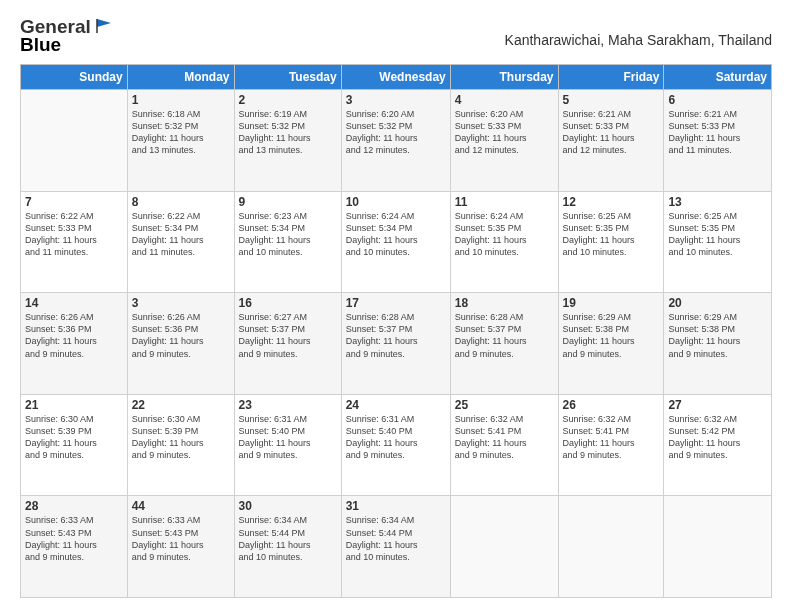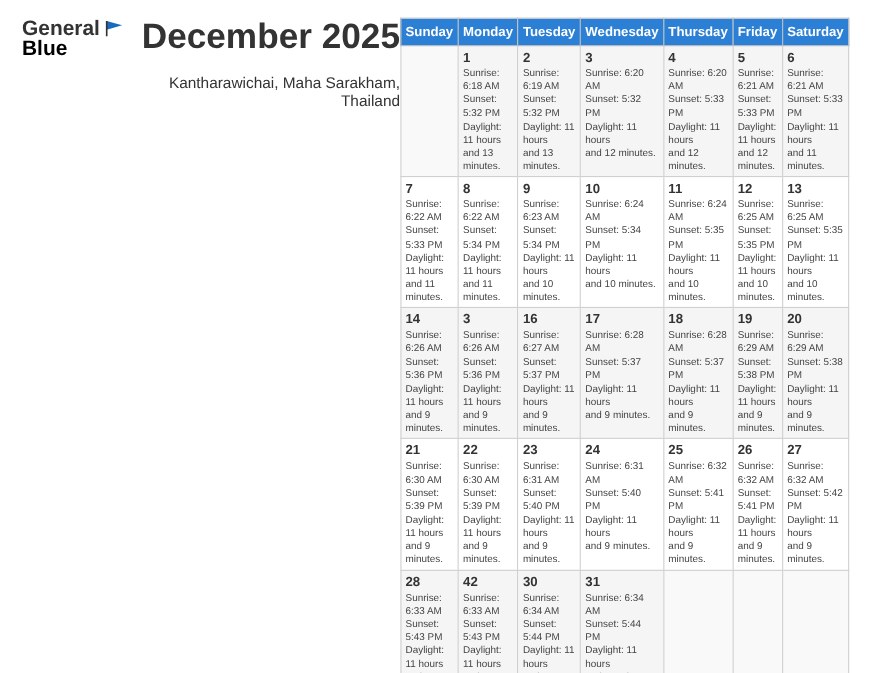--- a/index.html
+++ b/index.html
@@ -8,21 +8,21 @@
       background: #fff;
       width: 792px;
       height: 612px;
       overflow: hidden;
     }
     .page {
       width: 792px;
       height: 612px;
       padding: 16px 20px 14px 20px;
       display: flex;
-      flex-direction: row;
+      flex-direction: column;
     }
     .header {
       display: flex;
       justify-content: space-between;
       align-items: flex-start;
       margin-bottom: 8px;
     }
     .logo {
       display: flex;
       flex-direction: column;
@@ -102,21 +102,20 @@
       <div class="logo-wrapper">
         <span style="font-size:19px;font-weight:bold;color:#333;">General</span>
         <svg width="18" height="16" viewBox="0 0 18 16" style="margin-left:2px;margin-top:-2px;">
           <polygon points="2,1 16,5 2,9" fill="#1a6bbd"></polygon>
           <line x1="2" y1="1" x2="2" y2="15" stroke="#333" stroke-width="1.5"></line>
         </svg>
       </div>
       <span style="font-size:19px;font-weight:bold;color:#000000;margin-top:-4px;">Blue</span>
     </div>
     <div class="title-area">
-      <div class="month-title">December 2025</div>
       <div class="location-title">Kantharawichai, Maha Sarakham, Thailand</div>
     </div>
   </div>
 
   <table class="calendar">
     <thead>
       <tr>
       <th>Sunday</th>
           <th>Monday</th>
           <th>Tuesday</th>
@@ -243,21 +242,21 @@
             <span class="day-num">27</span>
             <div class="cell-info">Sunrise: 6:32 AM<br>Sunset: 5:42 PM<br>Daylight: 11 hours<br>and 9 minutes.</div>
           </td>
         </tr>
         <tr>
           <td>
             <span class="day-num">28</span>
             <div class="cell-info">Sunrise: 6:33 AM<br>Sunset: 5:43 PM<br>Daylight: 11 hours<br>and 9 minutes.</div>
           </td>
           <td>
-            <span class="day-num">42</span>
+            <span class="day-num">44</span>
             <div class="cell-info">Sunrise: 6:33 AM<br>Sunset: 5:43 PM<br>Daylight: 11 hours<br>and 9 minutes.</div>
           </td>
           <td>
             <span class="day-num">30</span>
             <div class="cell-info">Sunrise: 6:34 AM<br>Sunset: 5:44 PM<br>Daylight: 11 hours<br>and 10 minutes.</div>
           </td>
           <td>
             <span class="day-num">31</span>
             <div class="cell-info">Sunrise: 6:34 AM<br>Sunset: 5:44 PM<br>Daylight: 11 hours<br>and 10 minutes.</div>
           </td>

